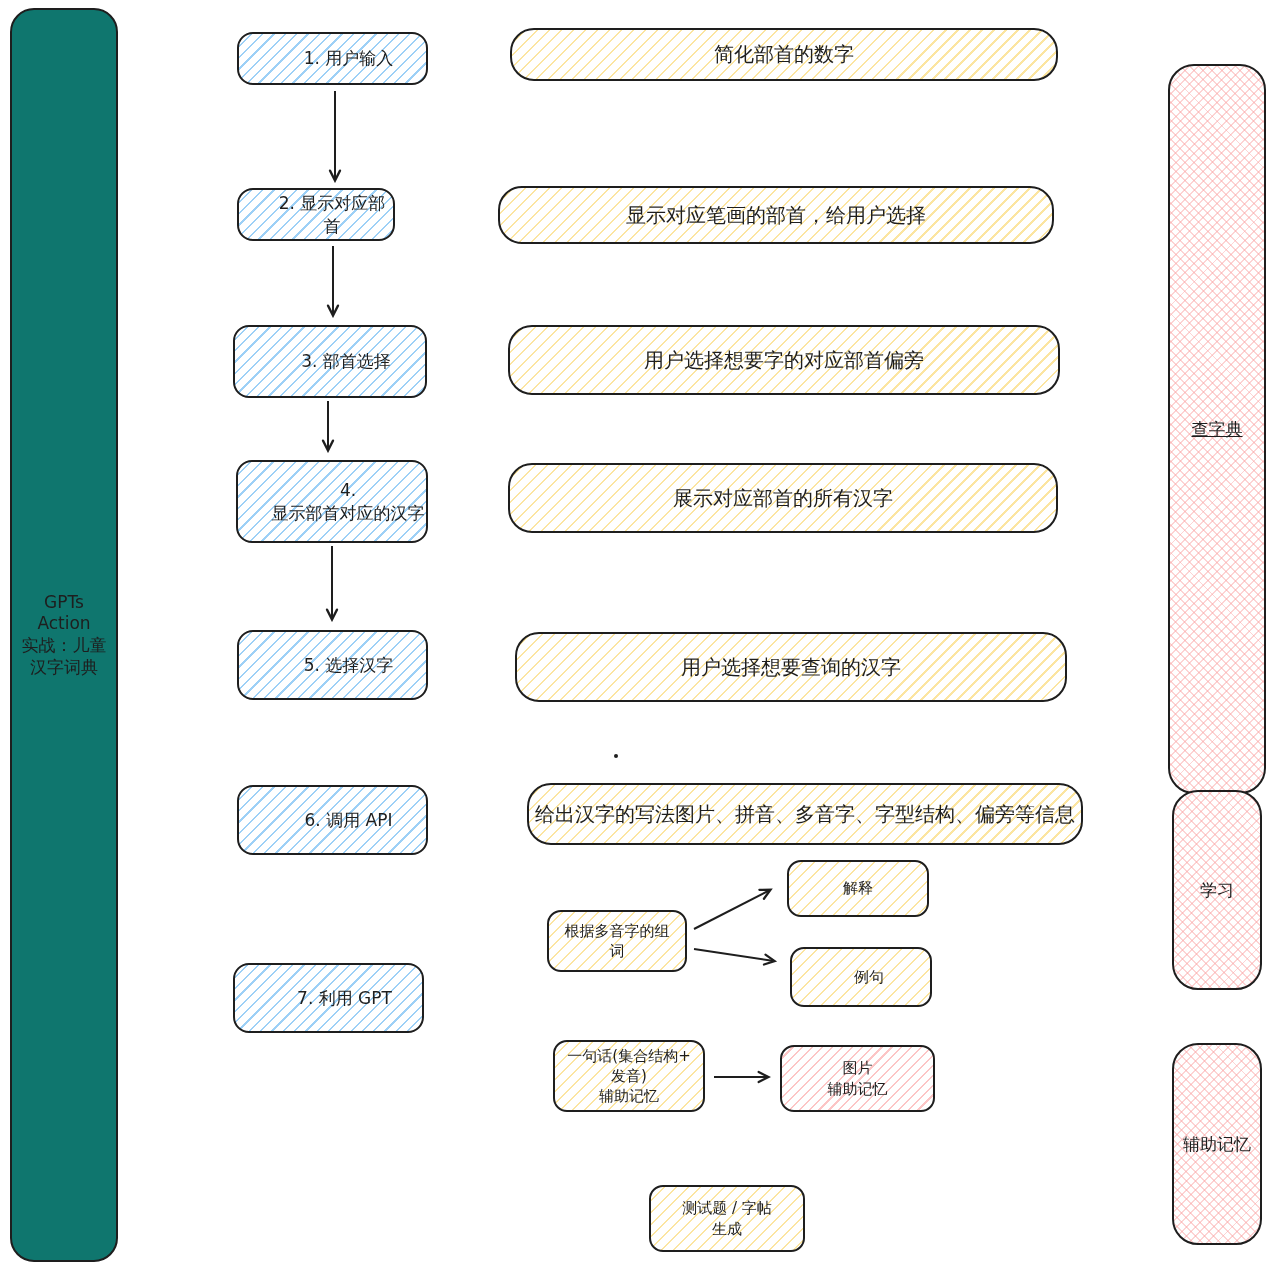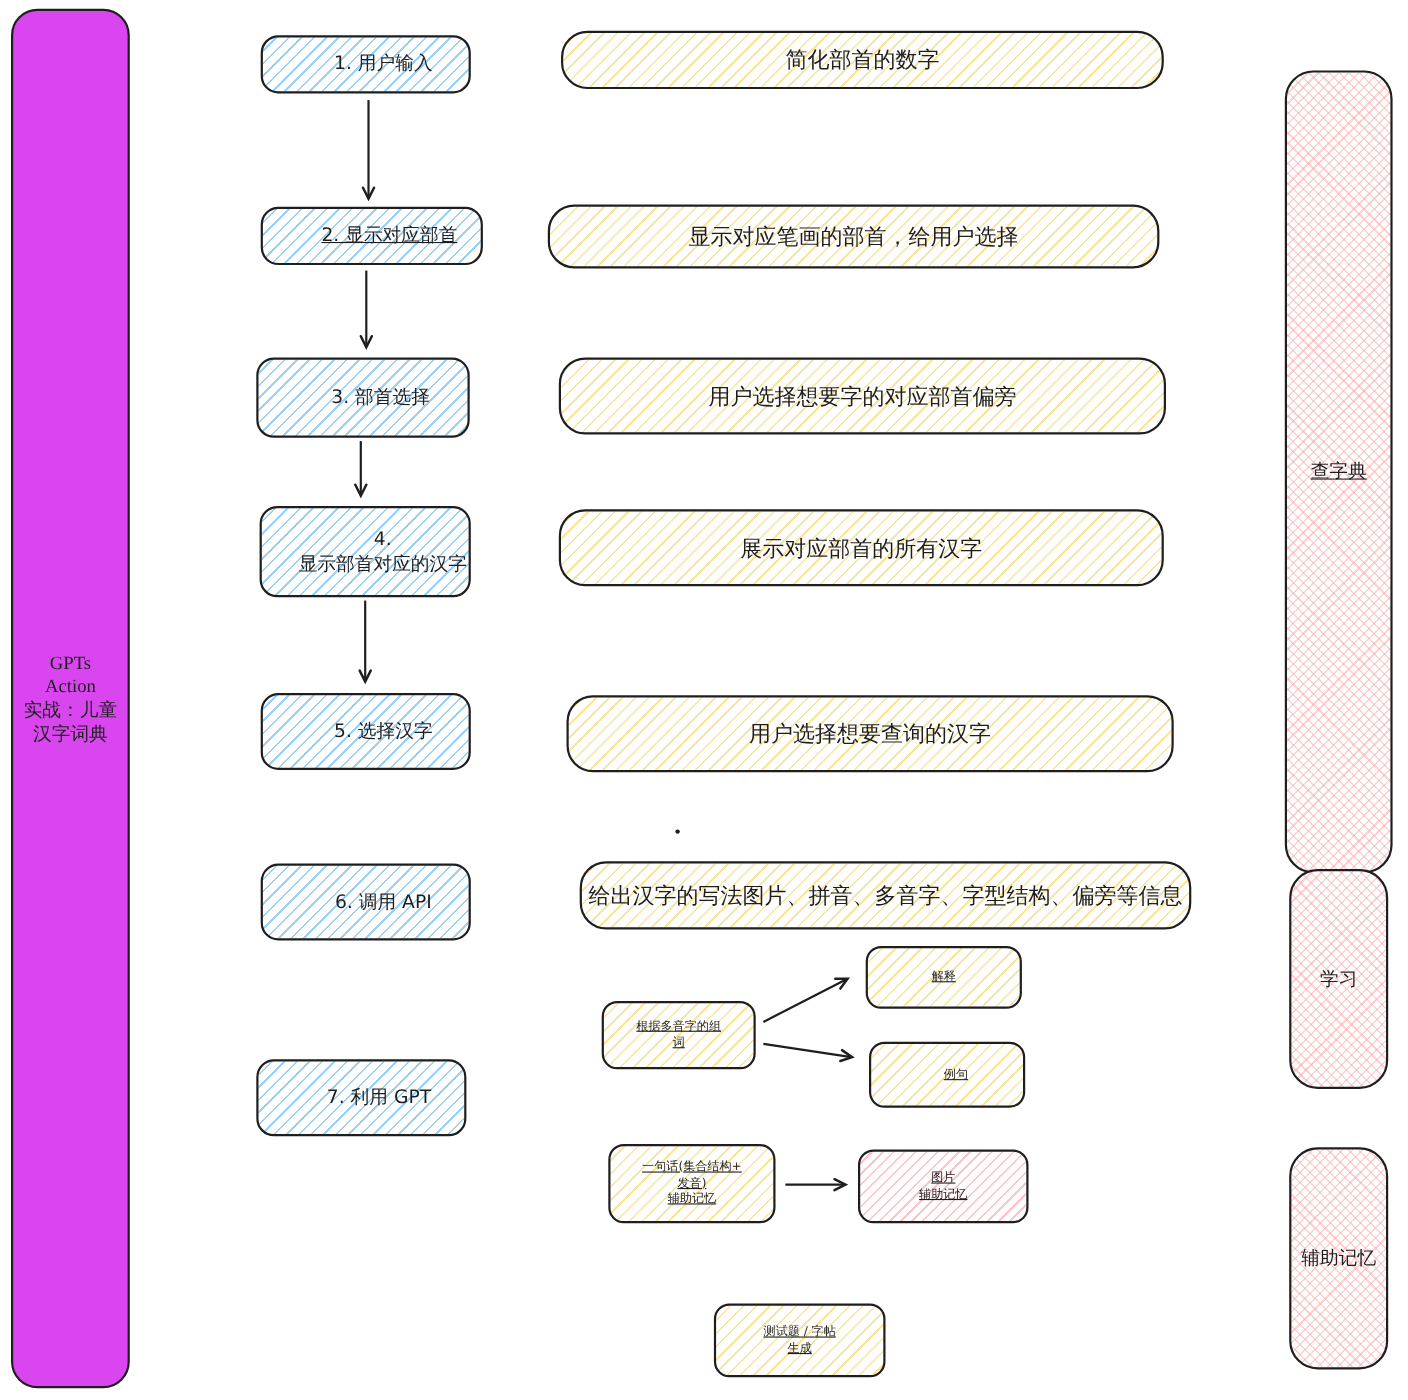--- a/index.html
+++ b/index.html
@@ -6,39 +6,39 @@
   .canvas{
     position:relative;width:1280px;height:1273px;background:#fff;overflow:hidden;
     font-family:"DejaVu Sans","Liberation Sans",sans-serif;color:#1e1e1e;
   }
   .box{
     position:absolute;box-sizing:border-box;border:2px solid #1e1e1e;
     display:flex;align-items:center;justify-content:center;
     text-align:center;white-space:pre-line;line-height:1.35;color:#1e1e1e;
     background-color:#fff;
   }
-  .fill-green{background-color:#d946ef;font-family:Liberation Serif, serif;}
+  .fill-green{background-color:#0f766e;}
   .fill-blue{
     background-image:repeating-linear-gradient(135deg,rgba(140,200,245,0.85) 0 1.6px,transparent 1.6px 8px);
     padding-left:32px;
   }
   .fill-yellow{
     background-image:repeating-linear-gradient(135deg,rgba(250,215,110,0.65) 0 1.6px,transparent 1.6px 8.5px);
   }
   .fill-pink{
     background-image:repeating-linear-gradient(135deg,rgba(250,150,150,0.55) 0 1.5px,transparent 1.5px 7px);
   }
   .fill-pink-cross{
     background-image:
       repeating-linear-gradient(135deg,rgba(250,160,160,0.45) 0 1.4px,transparent 1.4px 6.5px),
       repeating-linear-gradient(45deg,rgba(250,160,160,0.45) 0 1.4px,transparent 1.4px 6.5px);
   }
   .step{border-radius:16px;font-size:17px;}
   .note{border-radius:24px;font-size:20px;}
-  .small{border-radius:14px;font-size:11px;text-decoration:underline;}
+  .small{border-radius:14px;font-size:15px;}
   .category{border-radius:26px;font-size:17px;}
   .panel{
     border-radius:24px;flex-direction:column;font-size:17px;line-height:1.28;
   }
   .panel .tl{white-space:pre;}
   .arrows{position:absolute;left:0;top:0;width:1280px;height:1273px;pointer-events:none;}
   .dot{position:absolute;width:4px;height:4px;border-radius:50%;background:#1e1e1e;}
 </style>
 </head>
 <body>
@@ -61,21 +61,21 @@
   </svg>
 
   <div class="box panel fill-green" style="left:10px;top:8px;width:108px;height:1254px;">
     <div class="tl">GPTs</div>
     <div class="tl">Action</div>
     <div class="tl">实战：儿童</div>
     <div class="tl">汉字词典</div>
   </div>
 
   <div class="box step fill-blue" style="left:237px;top:32px;width:191px;height:53px;">1. 用户输入</div>
-  <div class="box step fill-blue" style="left:237px;top:188px;width:202px;height:53px;text-decoration:underline;">2. 显示对应部首</div>
+  <div class="box step fill-blue" style="left:237px;top:188px;width:158px;height:53px;">2. 显示对应部首</div>
   <div class="box step fill-blue" style="left:233px;top:325px;width:194px;height:73px;text-align:center;">3. 部首选择</div>
   <div class="box step fill-blue" style="left:236px;top:460px;width:192px;height:83px;">4.
 显示部首对应的汉字</div>
   <div class="box step fill-blue" style="left:237px;top:630px;width:191px;height:70px;text-align:right;">5. 选择汉字</div>
   <div class="box step fill-blue" style="left:237px;top:785px;width:191px;height:70px;">6. 调用 API</div>
   <div class="box step fill-blue" style="left:233px;top:963px;width:191px;height:70px;">7. 利用 GPT</div>
 
   <div class="box note fill-yellow" style="left:510px;top:28px;width:548px;height:53px;">简化部首的数字</div>
   <div class="box note fill-yellow" style="left:508px;top:325px;width:552px;height:70px;">用户选择想要字的对应部首偏旁</div>
   <div class="box note fill-yellow" style="left:498px;top:186px;width:556px;height:58px;">显示对应笔画的部首，给用户选择</div>

